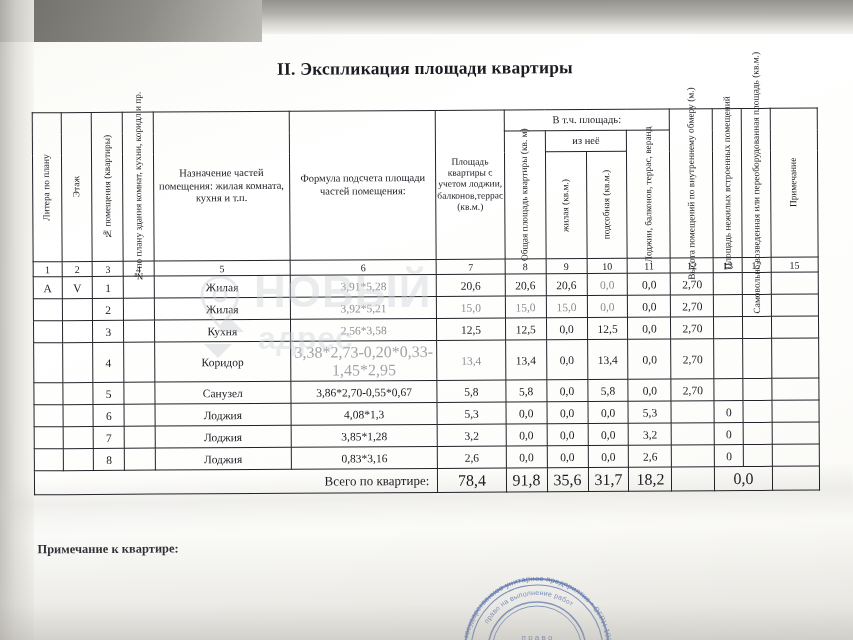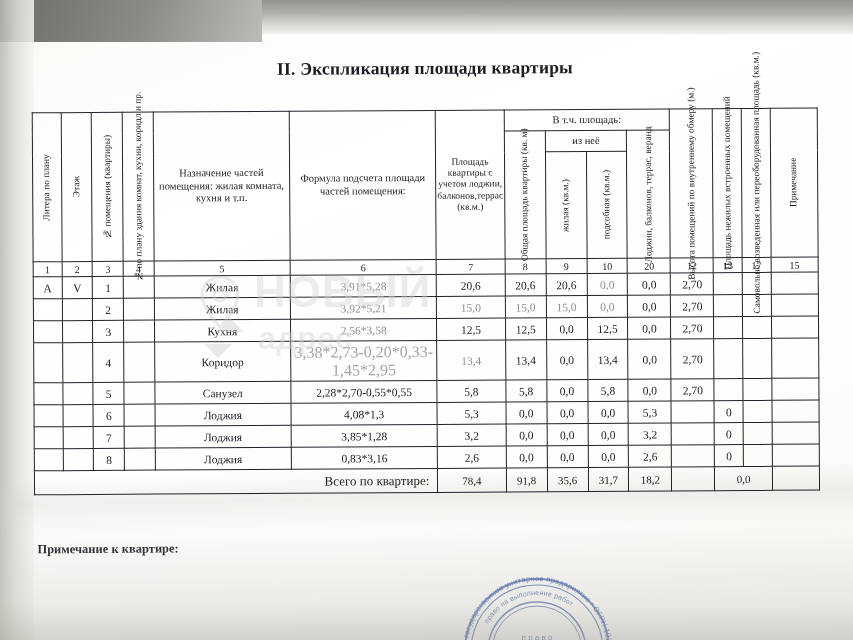--- a/index.html
+++ b/index.html
@@ -135,21 +135,21 @@
     font-size: 11.5px;
   }
   td.name {
     text-align: left;
     padding-left: 12px;
     font-size: 11.5px;
   }
   .total-row td {
     height: 23px;
     font-weight: bold;
-    font-size: 11px;
+    font-size: 16px;
     border: none;
   }
   .total-row td.lbl {
     text-align: right;
     padding-right: 8px;
     font-size: 13px;
   }
   .note {
     position: absolute;
     left: 36px;
@@ -324,21 +324,21 @@
           <td>1</td>
           <td>2</td>
           <td>3</td>
           <td>4</td>
           <td>5</td>
           <td>6</td>
           <td>7</td>
           <td>8</td>
           <td>9</td>
           <td>10</td>
-          <td>20</td>
+          <td>11</td>
           <td>12</td>
           <td>13</td>
           <td>17</td>
           <td>15</td>
         </tr>
       </thead>
 
       <tbody>
         <tr class="data">
           <td>А</td>
@@ -407,21 +407,21 @@
           <td></td>
           <td></td>
           <td></td>
         </tr>
         <tr class="data">
           <td></td>
           <td></td>
           <td>5</td>
           <td></td>
           <td class="name">Санузел</td>
-          <td>2,28*2,70-0,55*0,55</td>
+          <td>3,86*2,70-0,55*0,67</td>
           <td>5,8</td>
           <td>5,8</td>
           <td>0,0</td>
           <td>5,8</td>
           <td>0,0</td>
           <td>2,70</td>
           <td></td>
           <td></td>
           <td></td>
         </tr>

